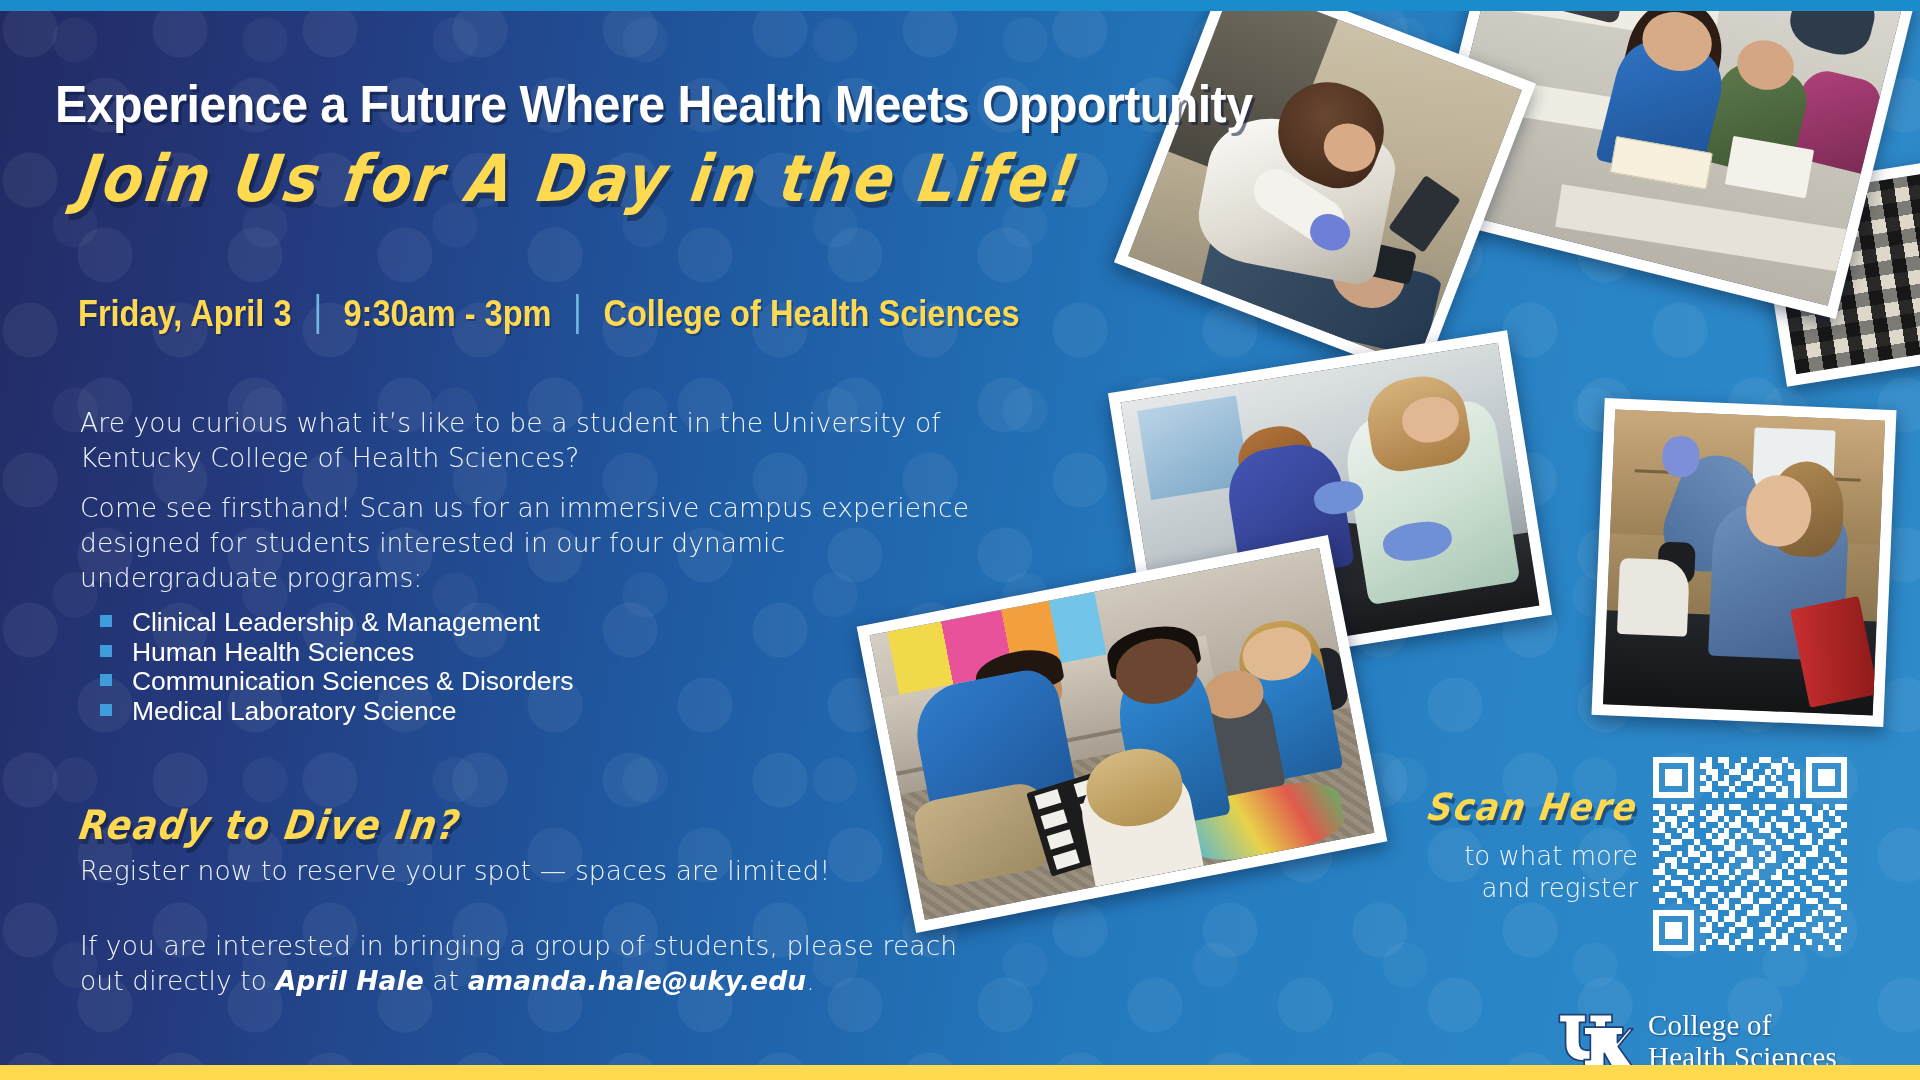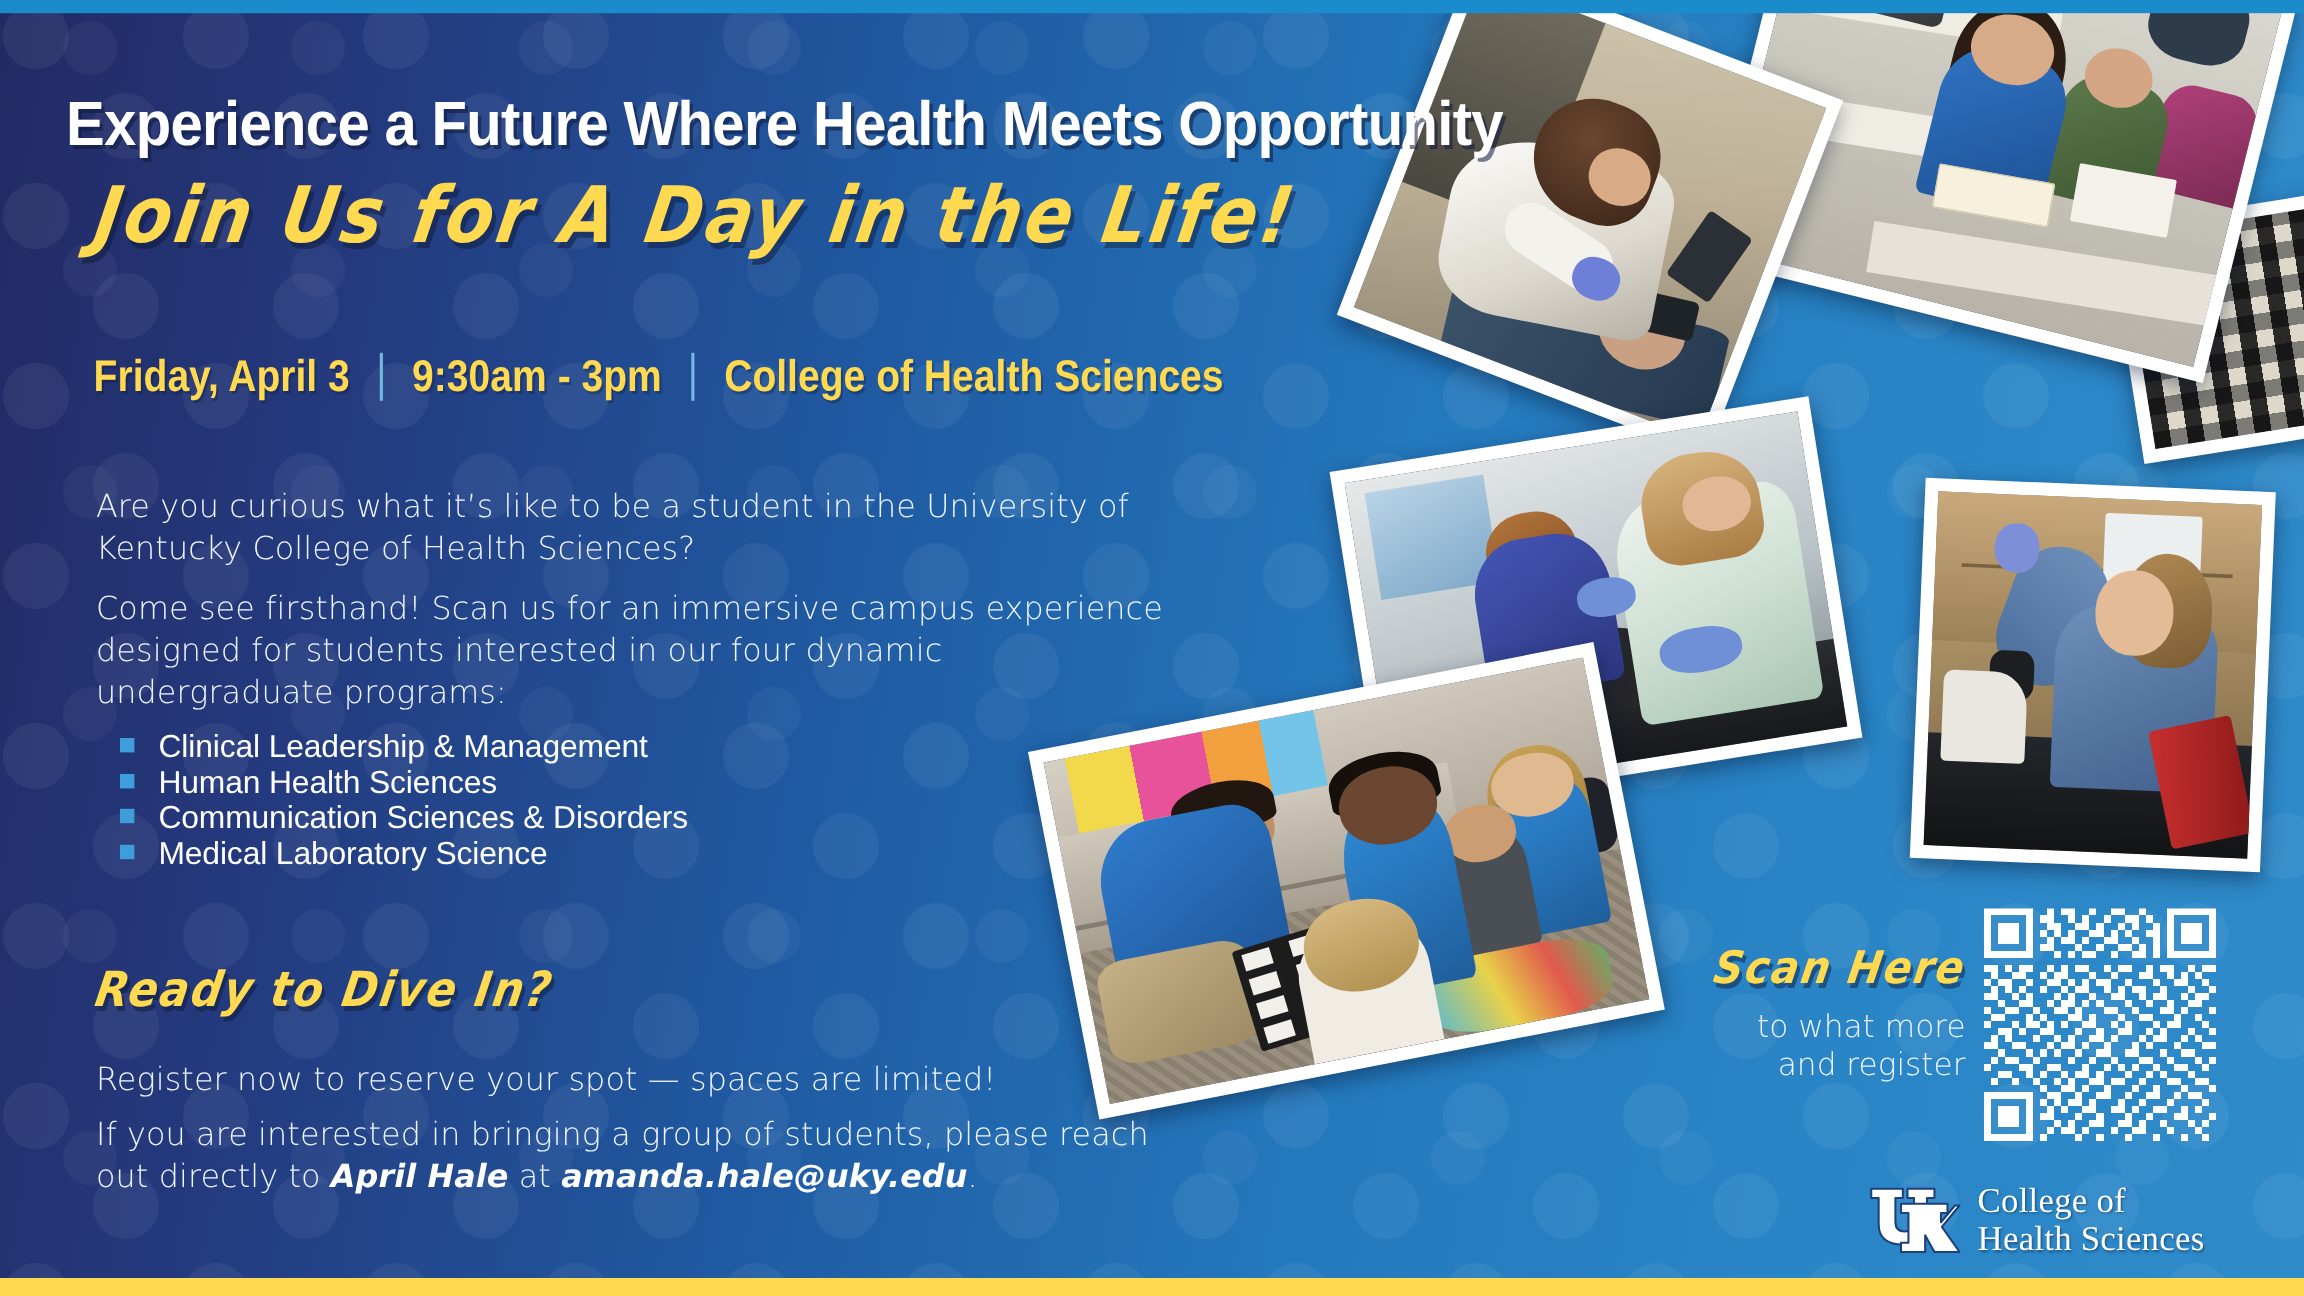--- a/index.html
+++ b/index.html
@@ -111,21 +111,21 @@
   .cta{
     position:absolute;left:80px;top:805px;
     font-family:"DejaVu Sans",sans-serif;
     font-weight:bold;font-style:italic;
     font-size:36px;letter-spacing:1.6px;
     color:#ffd94f;
     transform:skewX(-9deg) scaleY(1.12);transform-origin:left center;
     text-shadow:3px 4px 0 rgba(10,22,52,.45);
     white-space:nowrap;
   }
-  .p3{top:882px;}
+  .p3{top:853px;}
   .p4{top:928px;}
   .para b{font-weight:bold;font-style:italic;color:#ffffff;}
 
   
   .scanblock{position:absolute;left:1348px;top:790px;z-index:22;text-align:right;width:290px;}
   .scan-title{
     font-family:"DejaVu Sans",sans-serif;
     font-weight:bold;font-style:italic;font-size:34px;letter-spacing:1.6px;
     color:#ffd94f;line-height:1;
     transform:skewX(-9deg) scaleY(1.1);transform-origin:right center;
@@ -134,21 +134,21 @@
   }
   .scan-sub{
     margin-top:16px;
     font-family:"DejaVu Sans",sans-serif;font-weight:300;
     font-size:26px;line-height:1.24;color:#eef4fb;
   }
 
   #qr{position:absolute;left:1653px;top:757px;z-index:22;}
 
   
-  .uklogo{position:absolute;left:1556px;top:985px;z-index:22;display:flex;align-items:center;}
+  .uklogo{position:absolute;left:1556px;top:1009px;z-index:22;display:flex;align-items:center;}
   .uk-mark{width:78px;height:62px;flex:none;margin-right:14px;}
   .uk-text{
     font-family:"Liberation Serif","DejaVu Serif",serif;
     font-size:29px;line-height:1.12;color:#ffffff;letter-spacing:.2px;
     text-shadow:1px 1px 2px rgba(10,25,60,.5);
   }
 
   
   .collage{position:absolute;left:0;top:0;width:1920px;height:1080px;z-index:10;pointer-events:none;}
   .photo{

